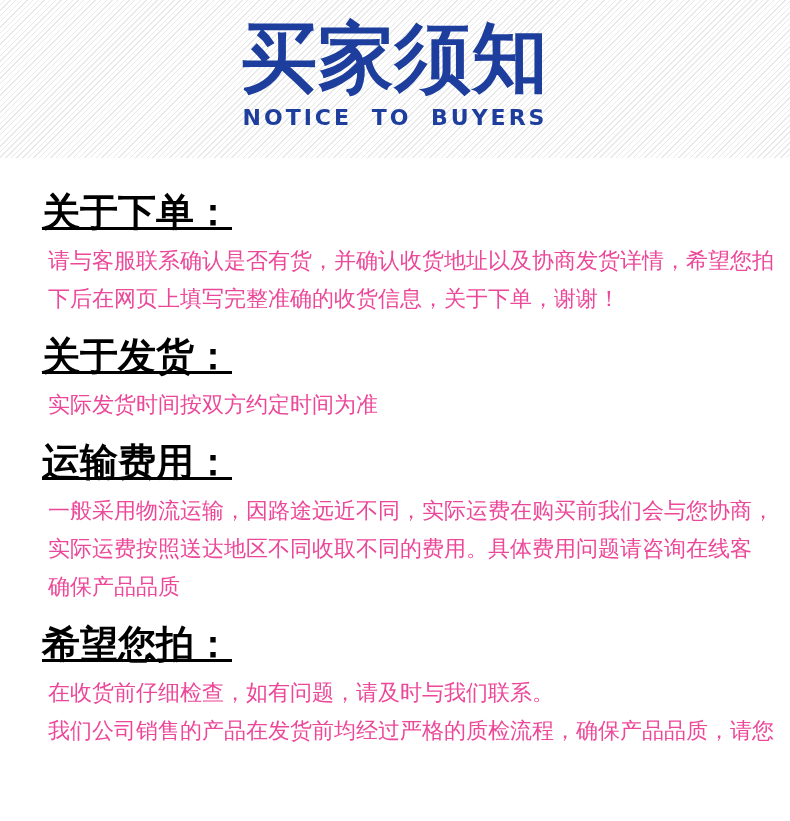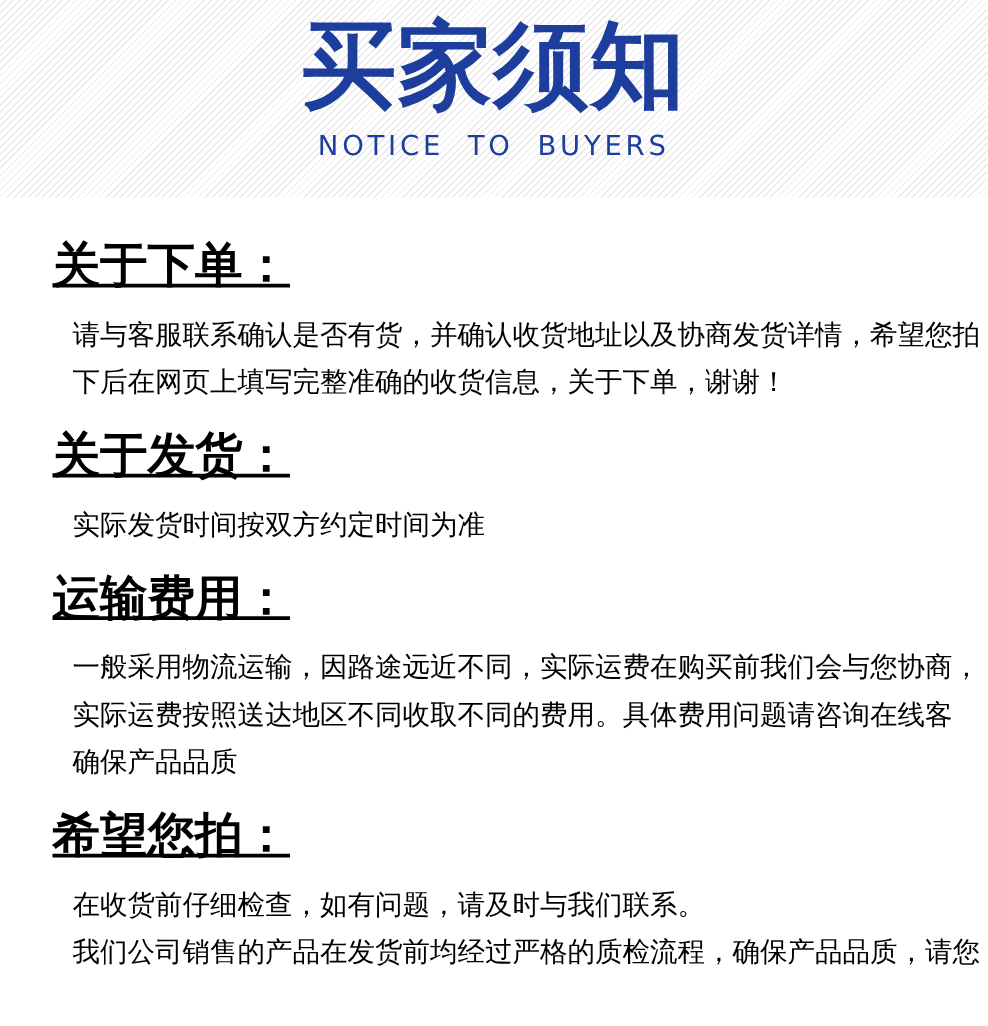--- a/index.html
+++ b/index.html
@@ -25,26 +25,25 @@
     box-sizing: border-box;
     padding-top: 12px;
   }
   .hero-title {
     font-size: 76px;
     line-height: 92px;
     font-weight: 700;
     color: #1e3e9d;
     letter-spacing: 1px;
     white-space: nowrap;
-    font-family: Liberation Mono, monospace;
   }
   .hero-subtitle {
     font-size: 22px;
     line-height: 24px;
-    font-weight: 400;
+    font-weight: 700;
     color: #1e3e9d;
     letter-spacing: 3px;
     word-spacing: 9px;
     white-space: nowrap;
     margin-top: 2px;
   }
   
   .content {
     box-sizing: border-box;
     padding: 32px 42px 0 42px;
@@ -55,24 +54,24 @@
   .section-heading {
     margin: 0 0 8px 0;
     font-size: 38px;
     line-height: 44px;
     font-weight: 700;
     color: #000000;
     white-space: nowrap;
     text-decoration: underline;
   }
   .section-body {
-    margin: 16px;
+    margin: 6px;
     font-size: 22px;
     line-height: 38px;
-    color: #000000;
+    color: #ec4899;
   }
   .section-body .line {
     white-space: nowrap;
   }
 </style>
 </head>
 <body>
 
 <div class="hero">
   <div class="hero-title">买家须知</div>

